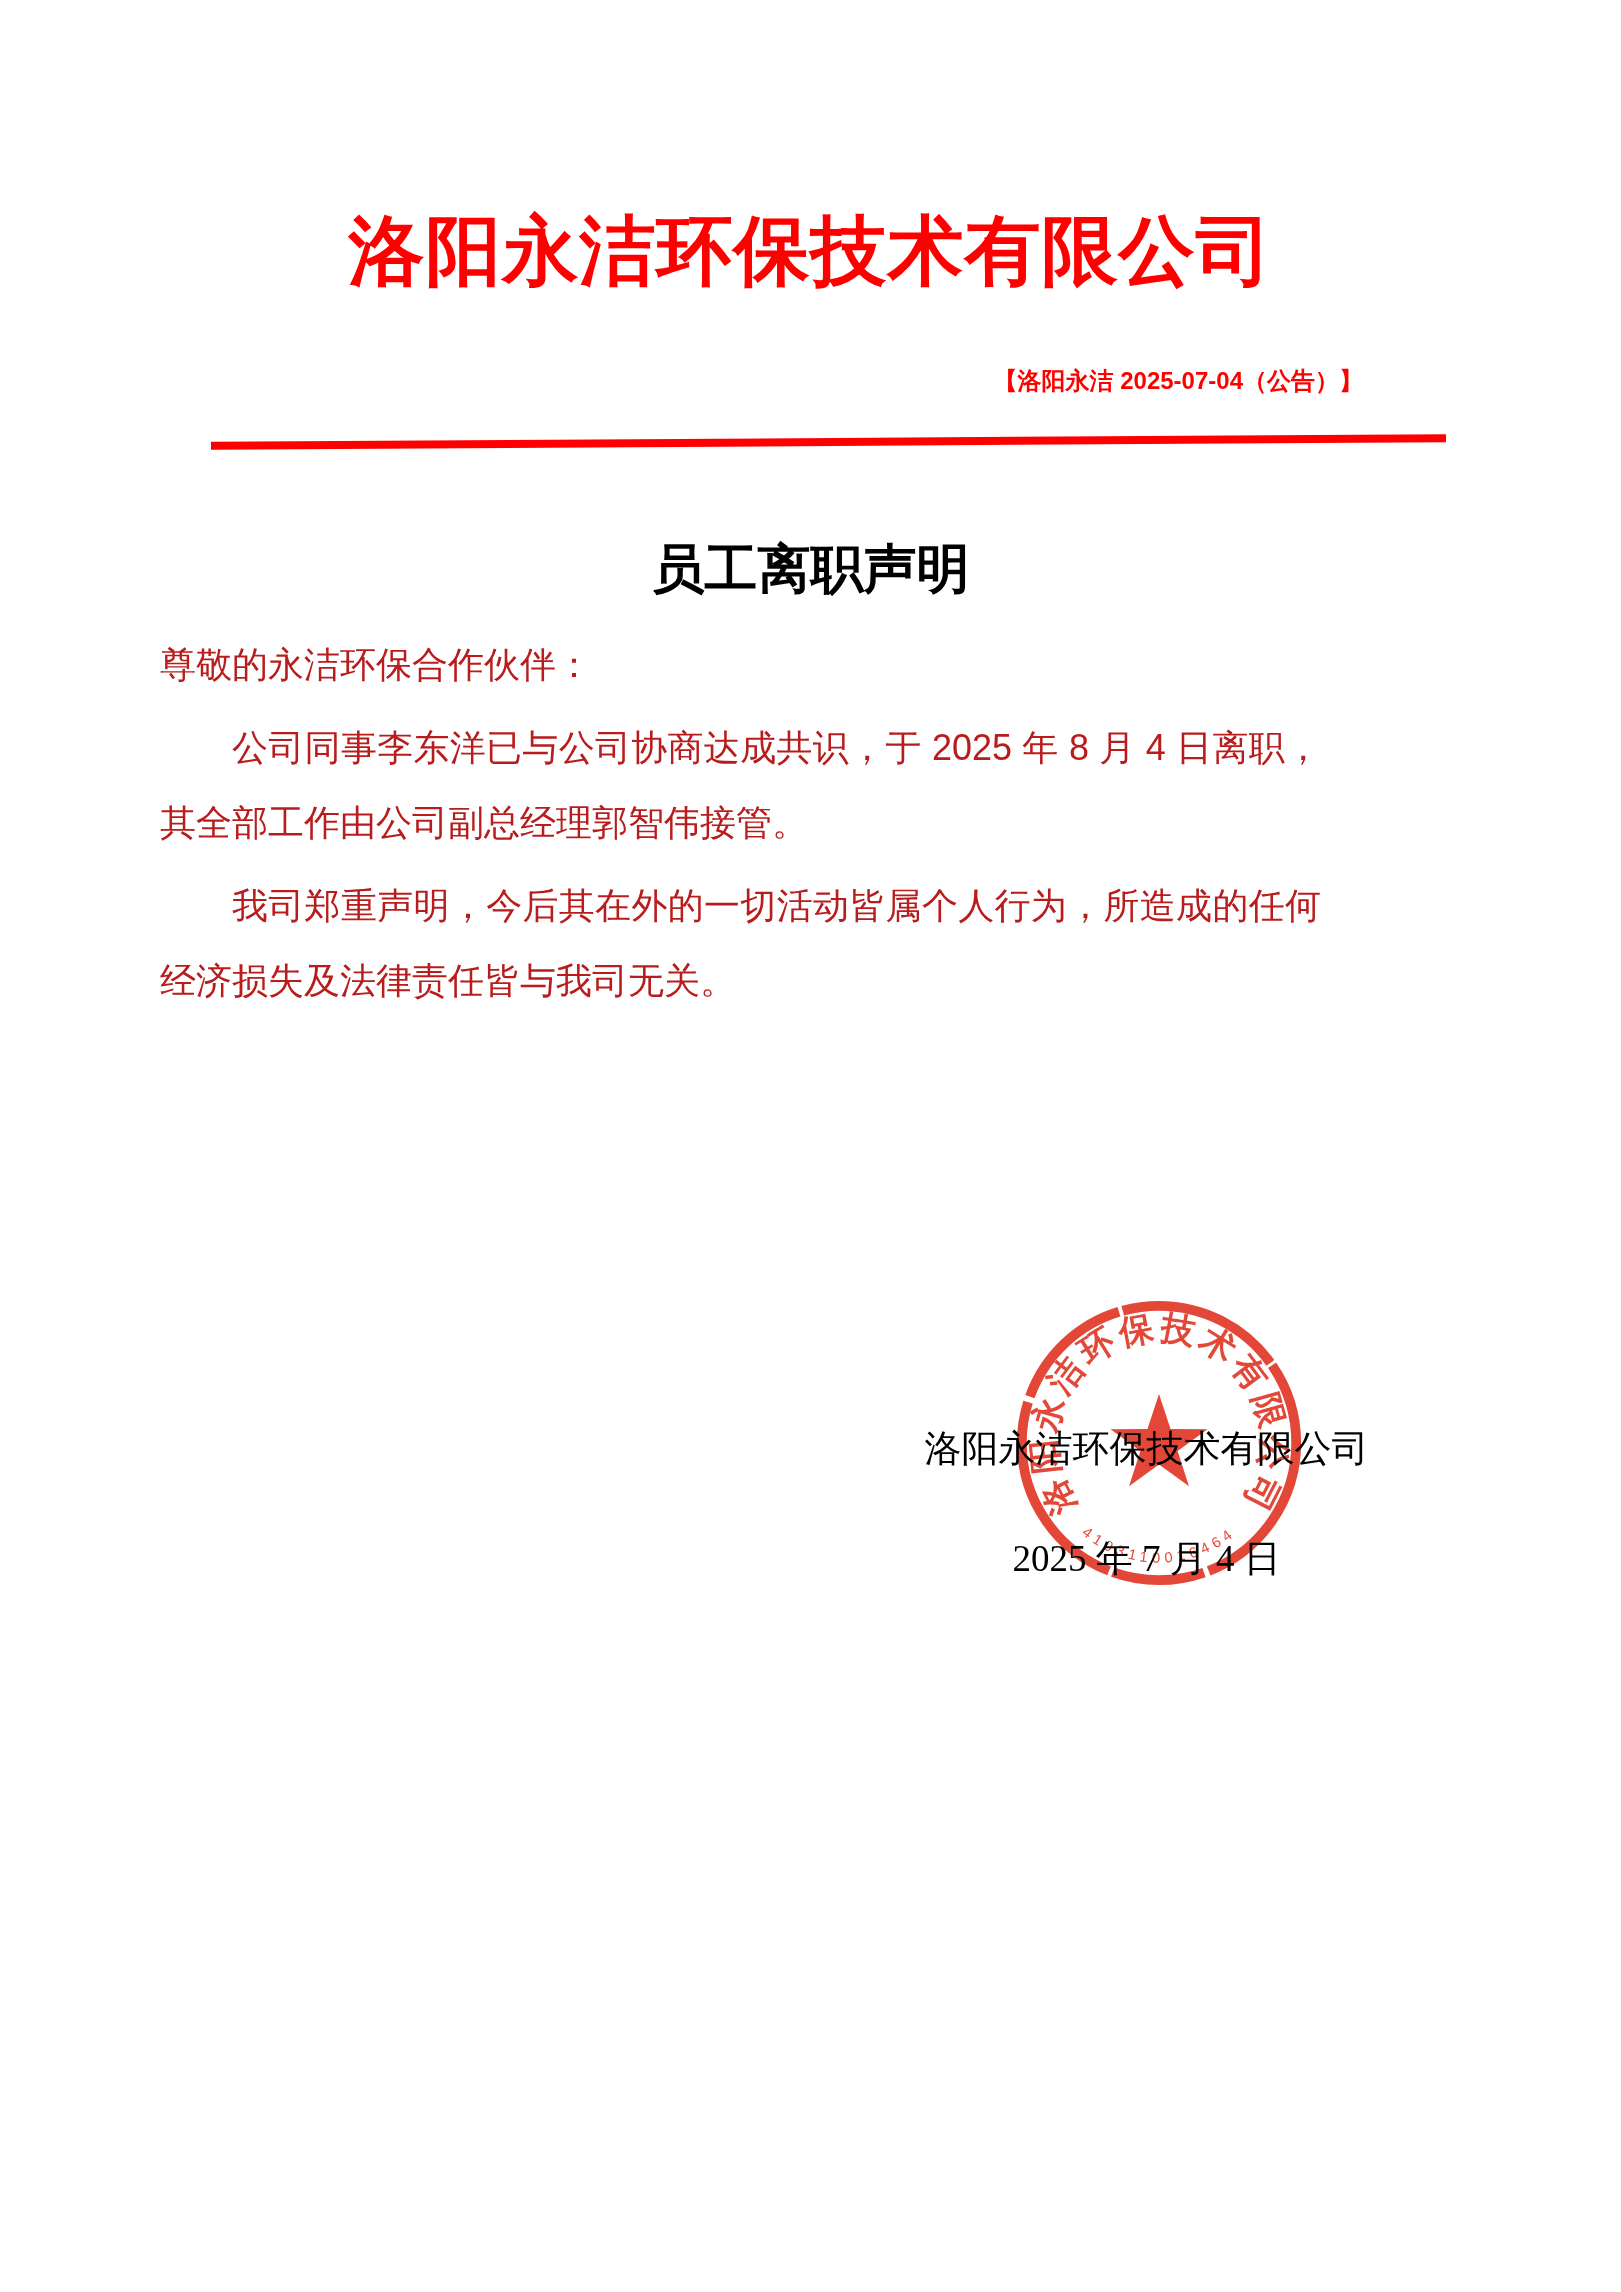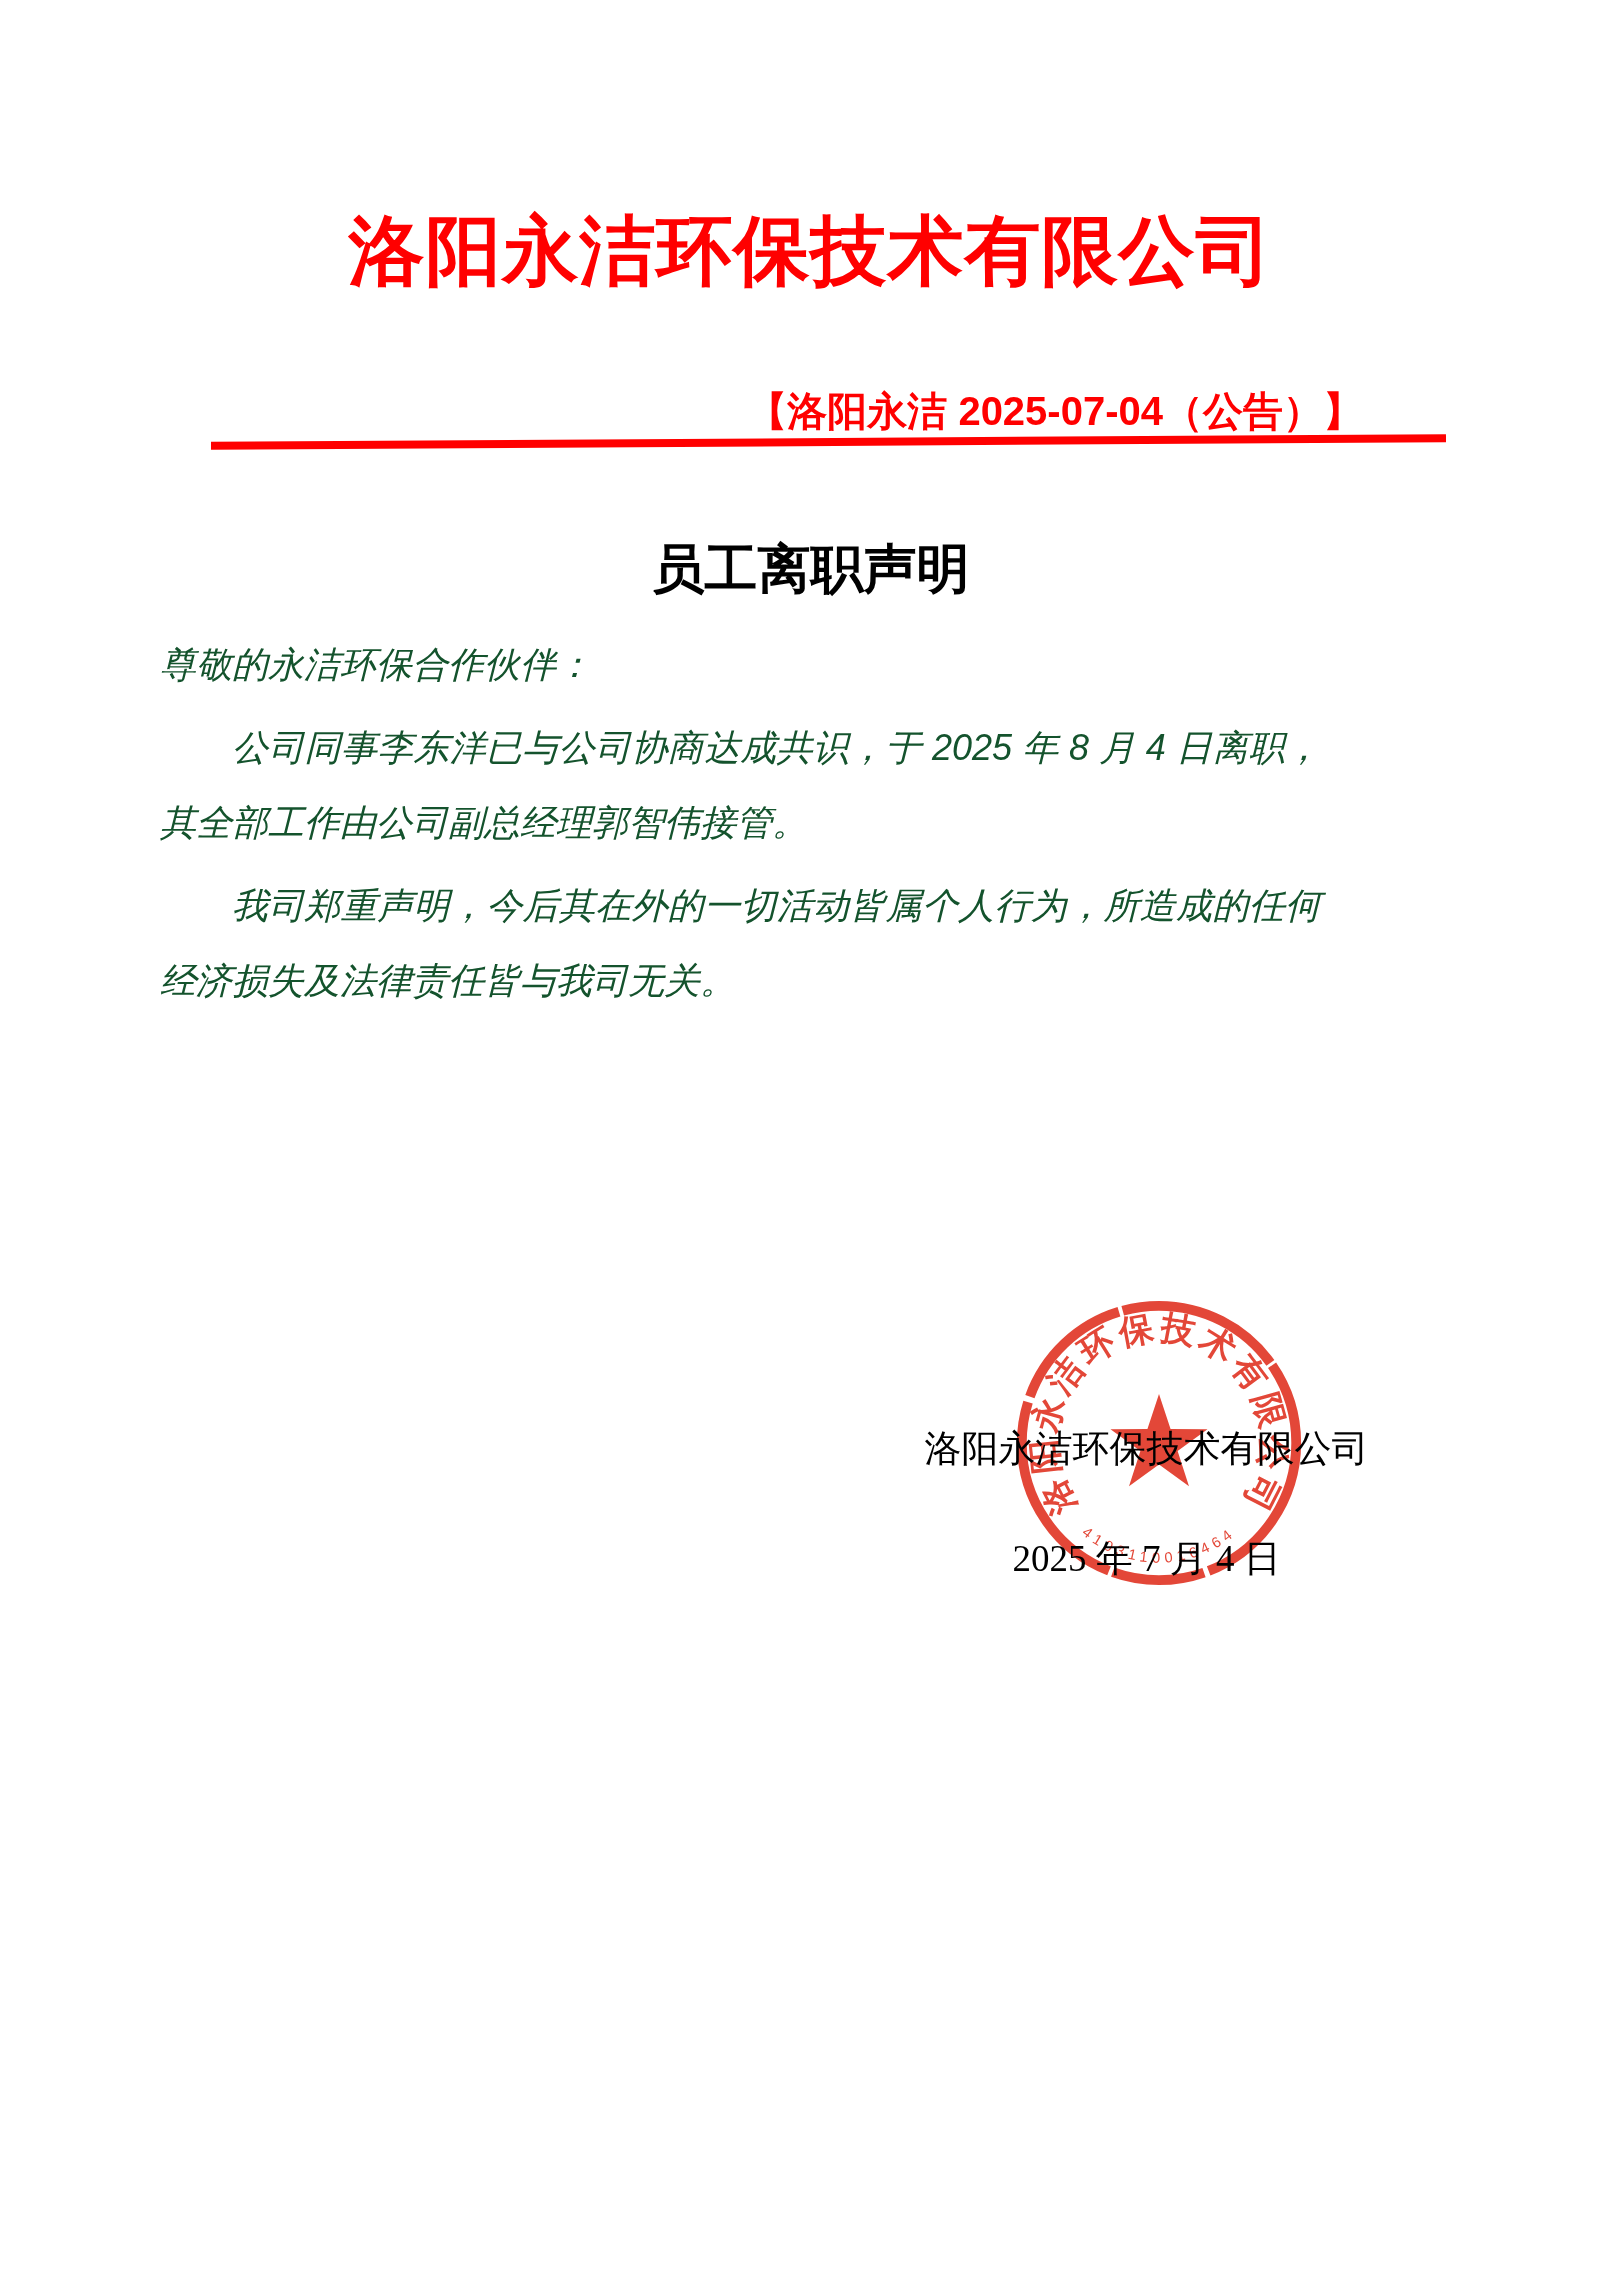--- a/index.html
+++ b/index.html
@@ -19,22 +19,22 @@
     position: absolute;
     top: 201px; left: 0; width: 1621px;
     text-align: center;
     font-size: 76px;
     font-weight: 900;
     letter-spacing: 1px;
     color: #ff0000;
   }
   .doc-ref {
     position: absolute;
-    top: 384px; right: 258px;
-    font-size: 40px;
+    top: 365px; right: 258px;
+    font-size: 24px;
     font-weight: 700;
     color: #ff0000;
   }
   .red-rule {
     position: absolute;
     top: 438px; left: 211px;
     width: 1235px; height: 7.8px;
     background: #ff0000;
     transform: rotate(-0.35deg);
   }
@@ -46,22 +46,21 @@
     font-weight: 700;
     color: #000;
   }
   .body-text {
     position: absolute;
     top: 627px; left: 160px;
     width: 1161px;
     font-size: 36px;
     line-height: 75px;
     text-align: justify;
-    color: #14532d;
-    font-style: italic;
+    color: #b91c1c;
   }
   .body-text p.para {
     margin-top: 7.8px;
     text-indent: 2em;
   }
   .signoff {
     position: absolute;
     top: 1426px; left: 774px;
     width: 745px;
     text-align: center;

